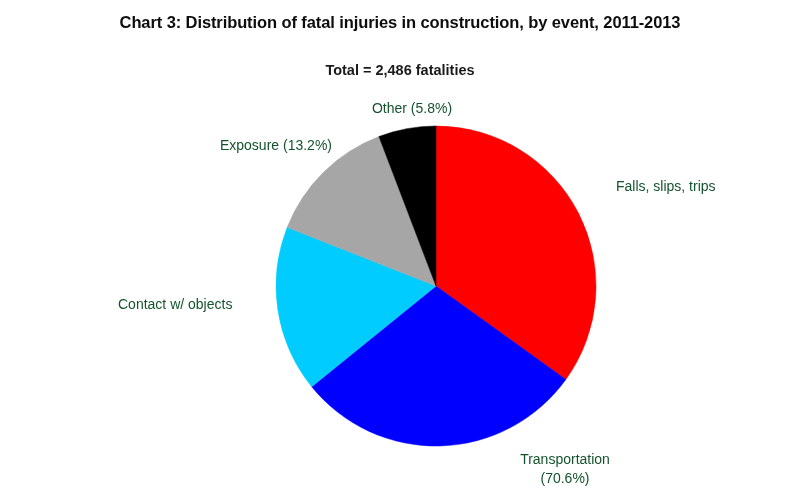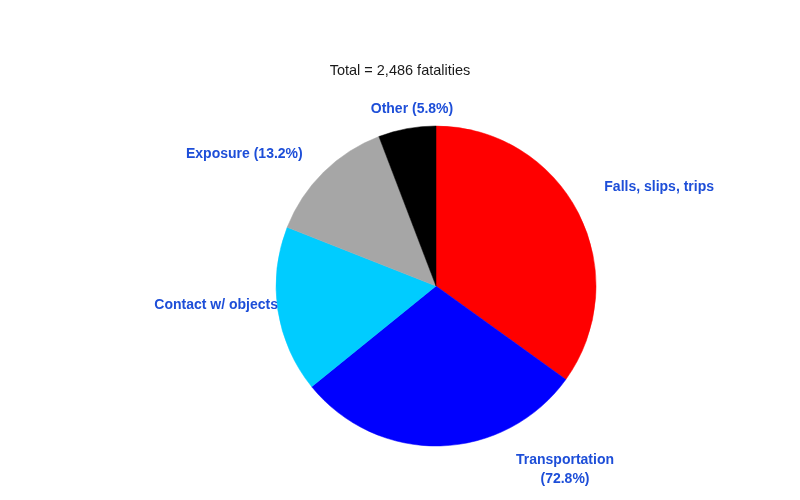--- a/index.html
+++ b/index.html
@@ -34,79 +34,79 @@
     color: #0d0d0d;
     white-space: nowrap;
   }
   .chart-subtitle {
     position: absolute;
     left: 0;
     top: 62px;
     width: 800px;
     text-align: center;
     font-size: 14.5px;
-    font-weight: normal;
+    font-weight: bold;
     color: #1a1a1a;
     white-space: nowrap;
   }
   .pie-wrap {
     position: absolute;
     left: 0;
     top: 0;
     width: 800px;
     height: 500px;
   }
   .slice-label {
     position: absolute;
     font-size: 14px;
     line-height: 19px;
-    color: #1d4ed8;
+    color: #14532d;
     white-space: nowrap;
-    font-weight: bold;
   }
   .slice-label .l1 { display: block; }
   .slice-label .l2 { display: block; }
 
   
   #label-other {
     left: 350px;
     top: 99px;
     text-align: center;
     width: 124px;
   }
   #label-exposure {
     left: 186px;
-    top: 144px;
-    text-align: left;
+    top: 136px;
+    text-align: right;
     width: 146px;
   }
   #label-contact {
     left: 118px;
     top: 295px;
-    text-align: right;
+    text-align: left;
     width: 160px;
   }
   #label-transportation {
     left: 494px;
     top: 450px;
     text-align: center;
     width: 142px;
   }
   #label-falls {
-    left: 562px;
+    left: 616px;
     top: 177px;
-    text-align: right;
+    text-align: left;
     width: 152px;
   }
 </style>
 </head>
 <body>
 
 <div id="chart-root">
 
+  <div class="chart-title">Chart 3: Distribution of fatal injuries in construction, by event, 2011-2013</div>
 
   <div class="chart-subtitle">Total = 2,486 fatalities</div>
 
   <div class="pie-wrap">
     <svg id="pie-svg" width="800" height="500" viewBox="0 0 800 500" xmlns="http://www.w3.org/2000/svg">
         <path d="M 436 286 L 436.00 126.00 A 160 160 0 0 1 565.83 379.52 Z" fill="#FF0000" stroke="#FF0000" stroke-width="0.5"></path>
         <path d="M 436 286 L 565.83 379.52 A 160 160 0 0 1 311.67 386.71 Z" fill="#0000FF" stroke="#0000FF" stroke-width="0.5"></path>
         <path d="M 436 286 L 311.67 386.71 A 160 160 0 0 1 287.17 227.28 Z" fill="#00CCFF" stroke="#00CCFF" stroke-width="0.5"></path>
         <path d="M 436 286 L 287.17 227.28 A 160 160 0 0 1 378.92 136.53 Z" fill="#A6A6A6" stroke="#A6A6A6" stroke-width="0.5"></path>
         <path d="M 436 286 L 378.92 136.53 A 160 160 0 0 1 436.00 126.00 Z" fill="#000000" stroke="#000000" stroke-width="0.5"></path>
@@ -120,20 +120,20 @@
   <div class="slice-label" id="label-exposure">
     <span class="l1">Exposure (13.2%)</span>
   </div>
 
   <div class="slice-label" id="label-contact">
     <span class="l1">Contact w/ objects</span>
   </div>
 
   <div class="slice-label" id="label-transportation">
     <span class="l1">Transportation</span>
-    <span class="l2">(72.8%)</span>
+    <span class="l2">(70.6%)</span>
   </div>
 
   <div class="slice-label" id="label-falls">
     <span class="l1">Falls, slips, trips</span>
   </div>
 
 </div>
 
 </body></html>

